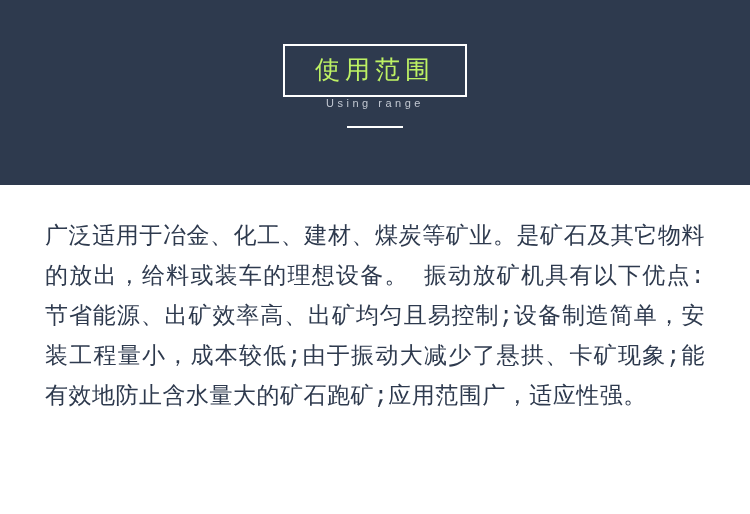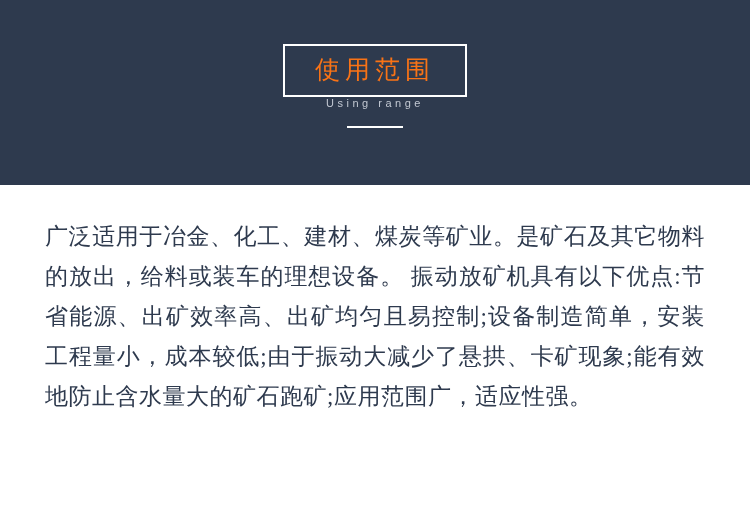--- a/index.html
+++ b/index.html
@@ -30,21 +30,21 @@
     flex-direction: column;
     align-items: center;
   }
   .title-box {
     margin-top: 44px;
     border: 2px solid #ffffff;
     padding: 11px 30px 13px 30px;
     box-sizing: border-box;
   }
   .title-text {
-    color: #f97316;
+    color: #bef264;
     font-size: 25px;
     letter-spacing: 5px;
     line-height: 1;
     white-space: nowrap;
     font-family: "Liberation Sans", sans-serif;
   }
   .subtitle-text {
     color: #c2c8d2;
     font-size: 11px;
     letter-spacing: 3.5px;
@@ -68,21 +68,21 @@
   .paragraph {
     position: absolute;
     left: 45px;
     top: 32px;
     width: 660px;
     color: #2e3a4e;
     font-size: 23px;
     line-height: 40px;
     letter-spacing: 0.5px;
     text-align: justify;
-    font-family: Liberation Serif, serif;
+    font-family: Liberation Mono, monospace;
   }
 </style>
 </head>
 <body>
 
 <div class="page">
 
   <div class="header-band">
     <div class="title-box">
       <div class="title-text">使用范围</div>

